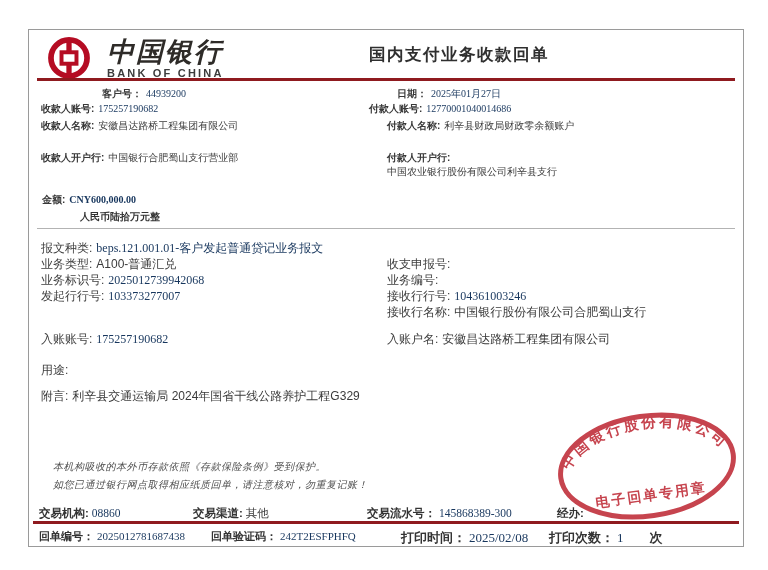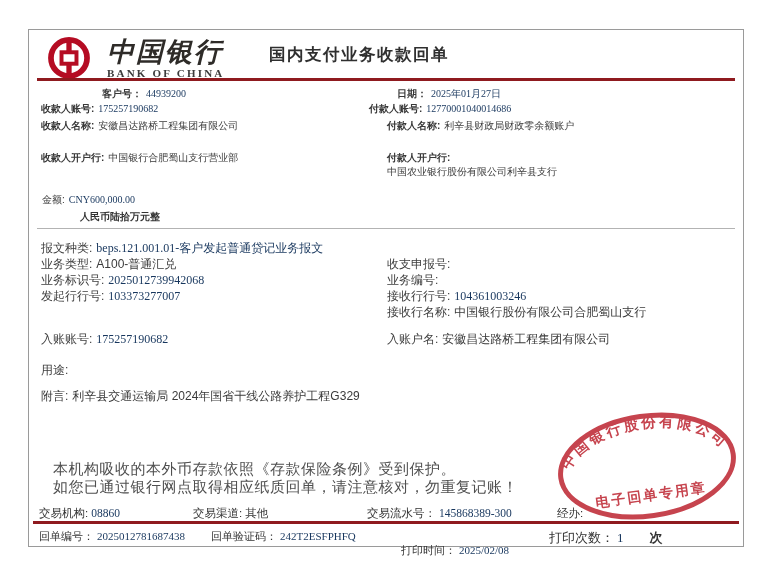--- a/index.html
+++ b/index.html
@@ -9,42 +9,42 @@
   *{box-sizing:border-box; margin:0; padding:0;}
   html,body{width:768px; height:570px; background:#fff; overflow:hidden;
     font-family:"Liberation Sans", sans-serif; -webkit-font-smoothing:antialiased;}
   .receipt{position:absolute; left:28px; top:29px; width:716px; height:518px;
     border:1px solid var(--border_gray); background:#fff;}
   
   .logo{position:absolute; left:18px; top:6px; display:flex; align-items:center; gap:16px;}
   .logo-txt{display:flex; flex-direction:column; line-height:1;}
   .logo-cn{font-family:"DejaVu Serif", serif; font-weight:bold; font-style:italic;
     font-size:27px; color:#2e2b28; letter-spacing:2px;}
-  .logo-en{font-family:Liberation Serif, serif; font-size:11px; color:#3c3c3c;
+  .logo-en{font-family:Liberation Sans, sans-serif; font-size:11px; color:#3c3c3c;
     letter-spacing:2.2px; margin-top:3px; font-weight:bold;}
-  .title{position:absolute; left:240px; top:14px; width:280px; text-align:left;
+  .title{position:absolute; left:240px; top:14px; width:280px; text-align:right;
     font-size:16.5px; font-weight:bold; color:#2f2f2f; letter-spacing:1.5px;}
   .topline{position:absolute; left:8px; right:8px; top:48px; height:3px; background:var(--line_red);}
   .botline{position:absolute; left:4px; right:4px; top:491px; height:3px; background:var(--line_red);}
   .sep{position:absolute; left:8px; right:8px; top:198px; height:1px; background:#b3b3b3;}
   
   .f{position:absolute; font-size:10px; color:var(--text_dark); white-space:nowrap;}
   .f .lbl{font-weight:bold; margin-right:4px; color:#383838;}
   .val{color:var(--text_dark);}
   .num{font-family:"Liberation Serif", serif; color:var(--value_navy);}
   .f-flex{display:flex; white-space:normal;}
   .f-flex .lbl{white-space:nowrap;}
   .wrapval{width:172px; line-height:1.4; display:inline-block;}
   .d{font-size:12px;}
   .d .lbl{font-weight:normal; color:#3d3d3d;}
-  .amt .lbl, .amt .val{font-weight:normal;}
+  .amt .lbl, .amt .val{font-weight:bold;}
   .words{font-weight:bold; color:#333;}
-  .notice{position:absolute; left:24px; font-size:15px; color:var(--muted); letter-spacing:.5px;}
+  .notice{position:absolute; left:24px; font-size:10px; color:var(--muted); letter-spacing:.5px;font-style:italic;}
   .ft{position:absolute; font-size:11.5px; white-space:nowrap; color:#333;}
-  .ft .lbl{font-weight:normal; margin-right:3px;}
+  .ft .lbl{font-weight:bold; margin-right:3px;}
   .stamp{position:absolute; left:522px; top:378px; transform:rotate(-8deg); opacity:.92;}
   .unit{margin-left:26px; font-weight:bold;}
 </style>
 </head>
 <body>
 
 <div class="receipt">
 
   <div class="logo">
     <svg width="44" height="44" viewBox="0 0 100 100">
@@ -163,20 +163,20 @@
   </div>
 
   <div class="botline"></div>
 
   <div class="ft" style="left:10px; top:499px; font-size:11px;">
     <span class="lbl">回单编号：</span><span class="val num">2025012781687438</span>
   </div>
   <div class="ft" style="left:182px; top:499px; font-size:11px;">
     <span class="lbl">回单验证码：</span><span class="val num">242T2ESFPHFQ</span>
   </div>
-  <div class="ft" style="left:372px; top:513px; font-size:11px;">
+  <div class="ft" style="left:372px; top:499px; font-size:13px;">
     <span class="lbl">打印时间：</span><span class="val num">2025/02/08</span>
   </div>
   <div class="ft" style="left:520px; top:499px; font-size:13px;">
     <span class="lbl">打印次数：</span><span class="val num">1</span><span class="unit">次</span>
   </div>
 
 </div>
 
 </body></html>

